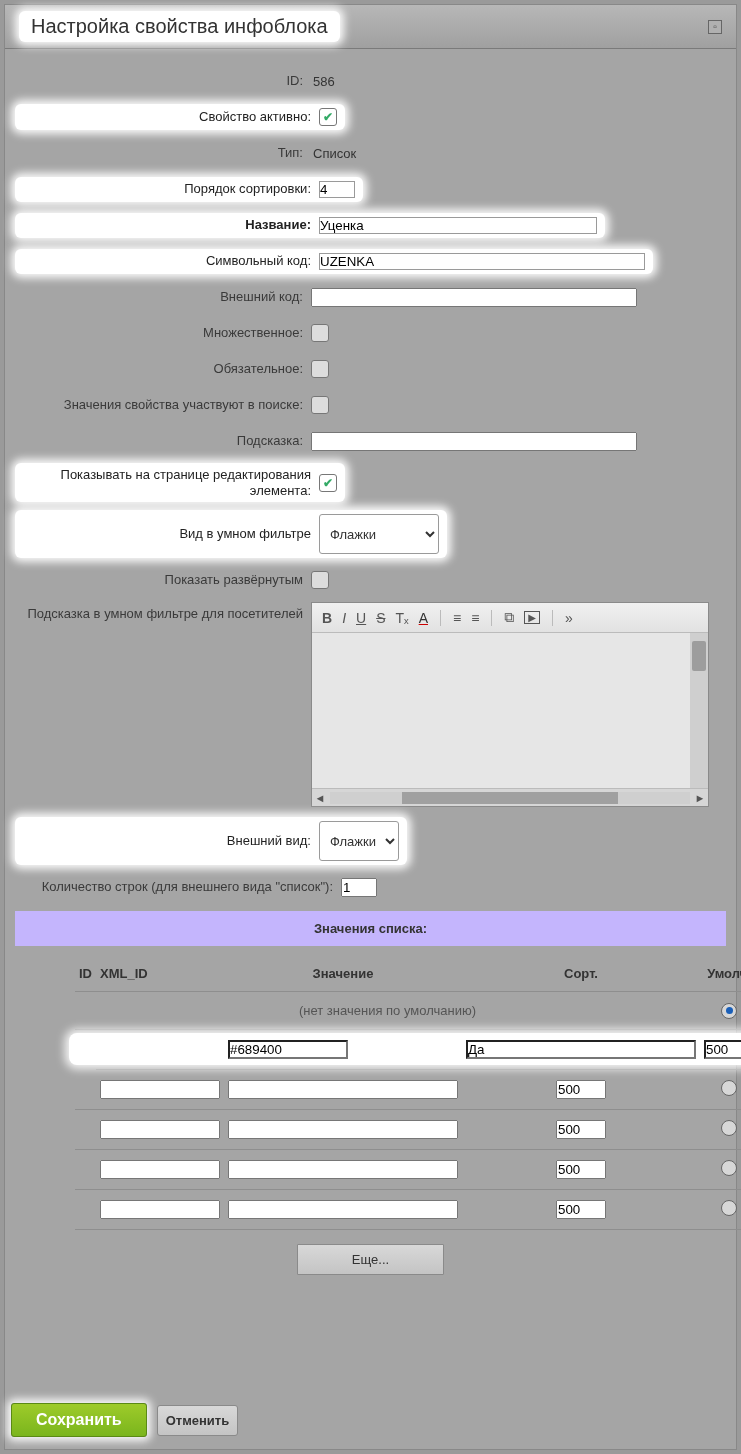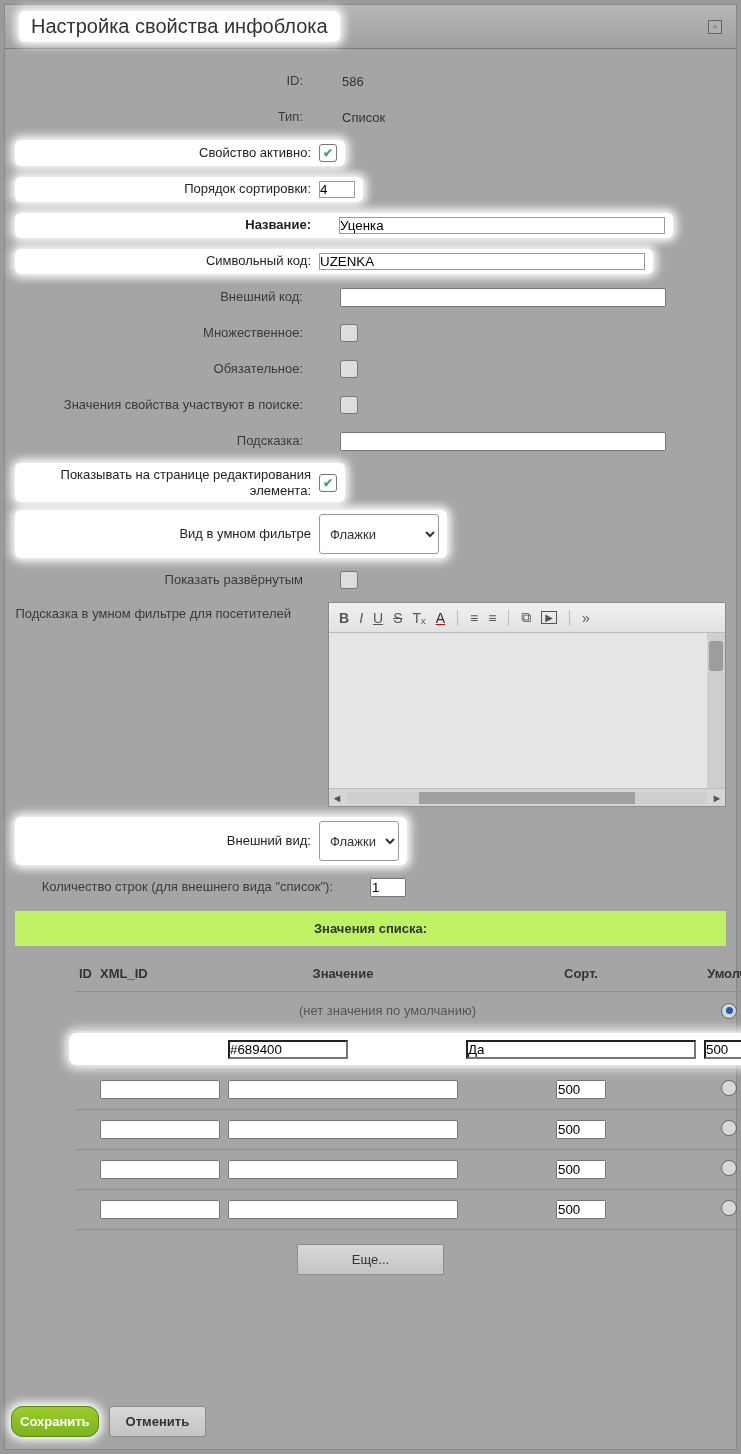--- a/index.html
+++ b/index.html
@@ -50,21 +50,20 @@
     padding-right: 8px;
     color: #3a3a3a;
     font-size: 13px;
     line-height: 1.2;
   }
   .form-row .label.bold { font-weight: bold; }
   .form-row .field {
     flex: 1;
     display: flex;
     align-items: center;
-    margin-left: 29px;
   }
   input[type=text].txt, select.sel {
     height: 40px;
     border: 1px solid #8a8a8a;
     border-radius: 3px;
     background: #e9e9e9;
     padding: 0 6px;
     font-size: 13px;
     color: #333;
   }
@@ -119,21 +118,21 @@
   .editor-scroll-h {
     height:18px; background:#d6d6d6; position:relative;
     display:flex; align-items:center; justify-content:space-between;
     border-top:1px solid #bbb;
   }
   .editor-scroll-h .ar { width:16px; text-align:center; color:#555; font-size:11px;}
   .editor-scroll-h .track { flex:1; background:#cfcfcf; height:12px; position:relative; margin:0 2px;}
   .editor-scroll-h .thumb { position:absolute; left:20%; width:60%; top:0; bottom:0; background:#a0a0a0;}
   
   .section-head {
-    background: #bef264;
+    background: #c4b5fd;
     text-align: center;
     font-weight: bold;
     color: #333;
     padding: 10px 0;
     margin-top: 10px;
   }
   
   .tbl-wrap { padding: 10px 60px 0 60px; }
   table.values { width:100%; border-collapse: collapse;}
   table.values th {
@@ -174,30 +173,30 @@
     padding:7px 54px; font-size:13px; color:#333;
   }
   
   .footer {
     position:absolute; left:6px; bottom:12px;
     display:flex; gap:10px; align-items:center;
   }
   .btn-save {
     background: linear-gradient(#9ecb2a,#7ab51d);
     border:1px solid #5a8a14;
-    border-radius:12px;
-    color:#fff; font-size:13px; padding:7px 8px;
+    border-radius:3px;
+    color:#fff; font-size:16px; padding:7px 24px;
     box-shadow: 0 0 8px 4px rgba(255,255,255,0.95);
     font-weight:bold;
   }
   .btn-cancel {
     background: linear-gradient(#d8d8d8,#c4c4c4);
     border:1px solid #8a8a8a;
     border-radius:3px;
-    color:#333; font-size:13px; font-weight:bold; padding:7px 16px;
+    color:#333; font-size:13px; font-weight:bold; padding:7px 8px;
   }
   .tb-icon { cursor:default; }
 </style>
 </head>
 <body>
 
 <div class="panel">
   <div class="titlebar">
     <span class="hl" style="padding:4px 12px;">
       <span>Настройка свойства инфоблока</span>
@@ -208,44 +207,44 @@
   <div class="body">
 
     <div class="form-row">
       <div class="label">ID:</div>
       <div class="field">
           <span class="static-val">586</span>
         </div>
     </div>
 
     <div class="form-row">
-      <div class="label">Тип:</div>
-      <div class="field">
-          <span class="static-val">Список</span>
-        </div>
-    </div>
-
-    <div class="form-row">
       <span class="hl">
         <div class="label">Свойство активно:</div>
         <span class="chk checked"></span>
       </span>
     </div>
 
     <div class="form-row">
+      <div class="label">Тип:</div>
+      <div class="field">
+          <span class="static-val">Список</span>
+        </div>
+    </div>
+
+    <div class="form-row">
       <span class="hl">
         <div class="label">Порядок сортировки:</div>
         <input class="txt" style="width: 36px;" value="4">
       </span>
     </div>
 
     <div class="form-row">
       <span class="hl" style="flex:0 0 auto;">
         <div class="label bold">Название:</div>
-        <input class="txt" style="width: 326px; margin-left: 20px;" value="Уценка">
+        <input class="txt" style="width: 278px;" value="Уценка">
       </span>
     </div>
 
     <div class="form-row">
       <span class="hl">
         <div class="label">Символьный код:</div>
         <input class="txt" style="width: 326px;" value="UZENKA">
       </span>
     </div>
 

